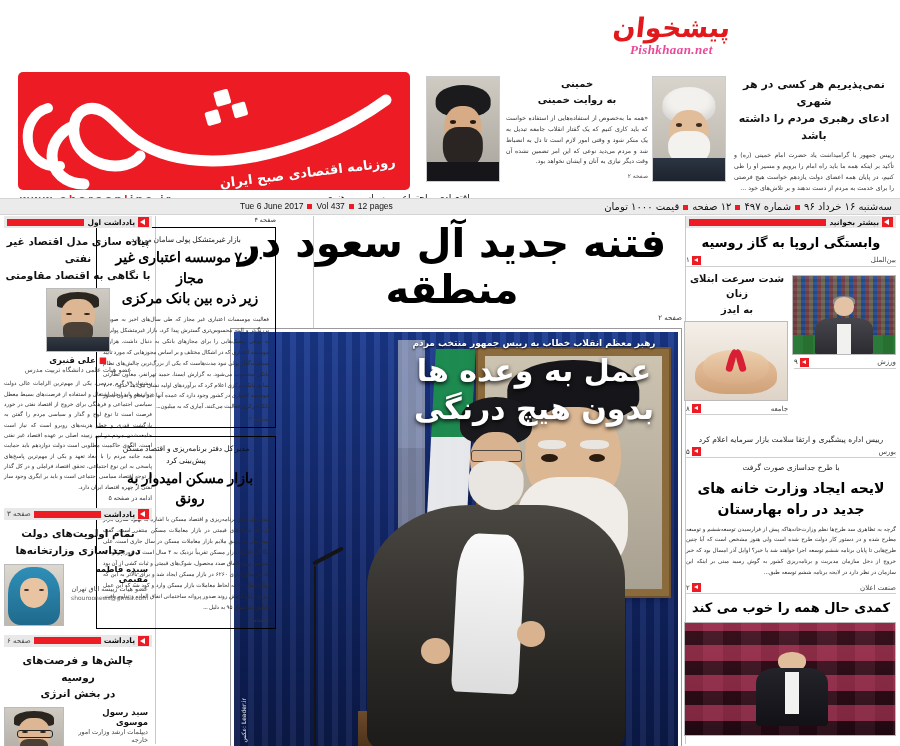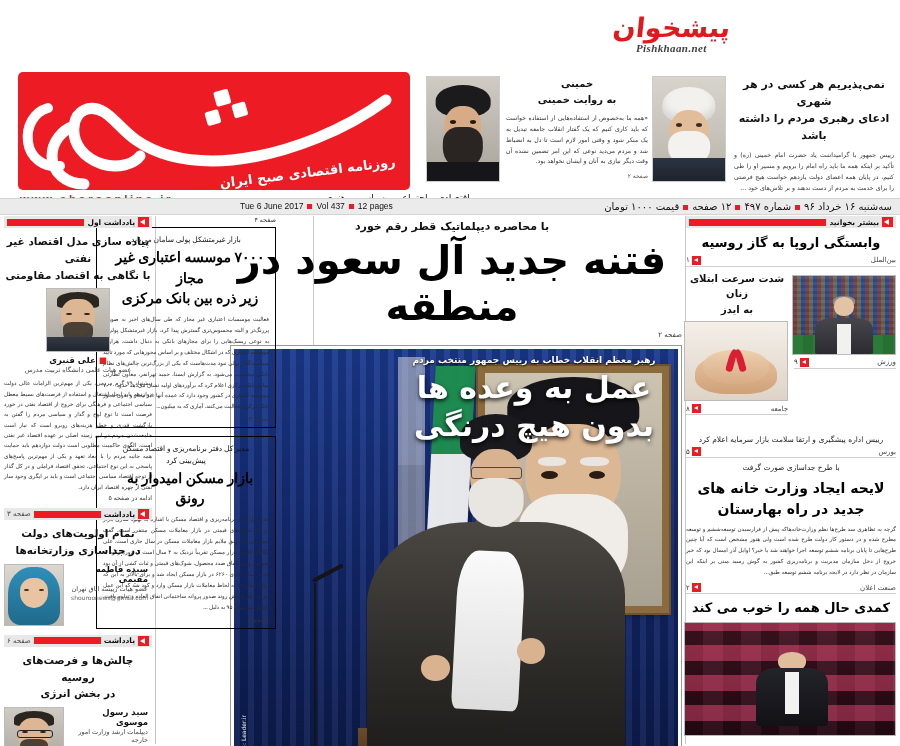--- a/index.html
+++ b/index.html
@@ -24,21 +24,21 @@
     position: absolute; right: 170px; top: 14px;
     text-align: center; line-height: 1;
     pointer-events: none;
   }
   .watermark .fa {
     color: #e2191c; font-size: 27px; font-weight: bold;
     font-family: "DejaVu Sans", sans-serif;
     transform: skewX(-6deg); display:block;
   }
   .watermark .en {
-    color: #404040; font-size: 11px; font-weight: bold; font-style: italic;
+    color: #ec4899; font-size: 13px; font-weight: bold; font-style: italic;
     font-family: "Liberation Serif", serif; display:block; margin-top:2px;
     letter-spacing: .4px;
   }
 
   
   .masthead-block {
     position: absolute; left: 18px; top: 72px; width: 392px; height: 118px;
     background: #ed1c24; border-radius: 5px;
     overflow: visible;
   }
@@ -634,21 +634,20 @@
                 <div class="suit"></div>
                 <div class="shirt"></div>
               </div>
           </div>
         </div>
 
       </div>
     </div>
 
     <div class="col" id="col-center">
-      <div class="lead-kicker">با محاصره دیپلماتیک قطر رقم خورد</div>
       <div class="lead-head">فتنه جدید آل سعود در منطقه</div>
       <div class="lead-ref">صفحه ۲</div>
 
       <div class="photo-frame">
         <div class="photo-inner">
           <div class="scene-curtain"></div>
           <div class="scene-flag2"></div>
           <div class="scene-flag"></div>
 
           <div class="art-khomeini-frame">

